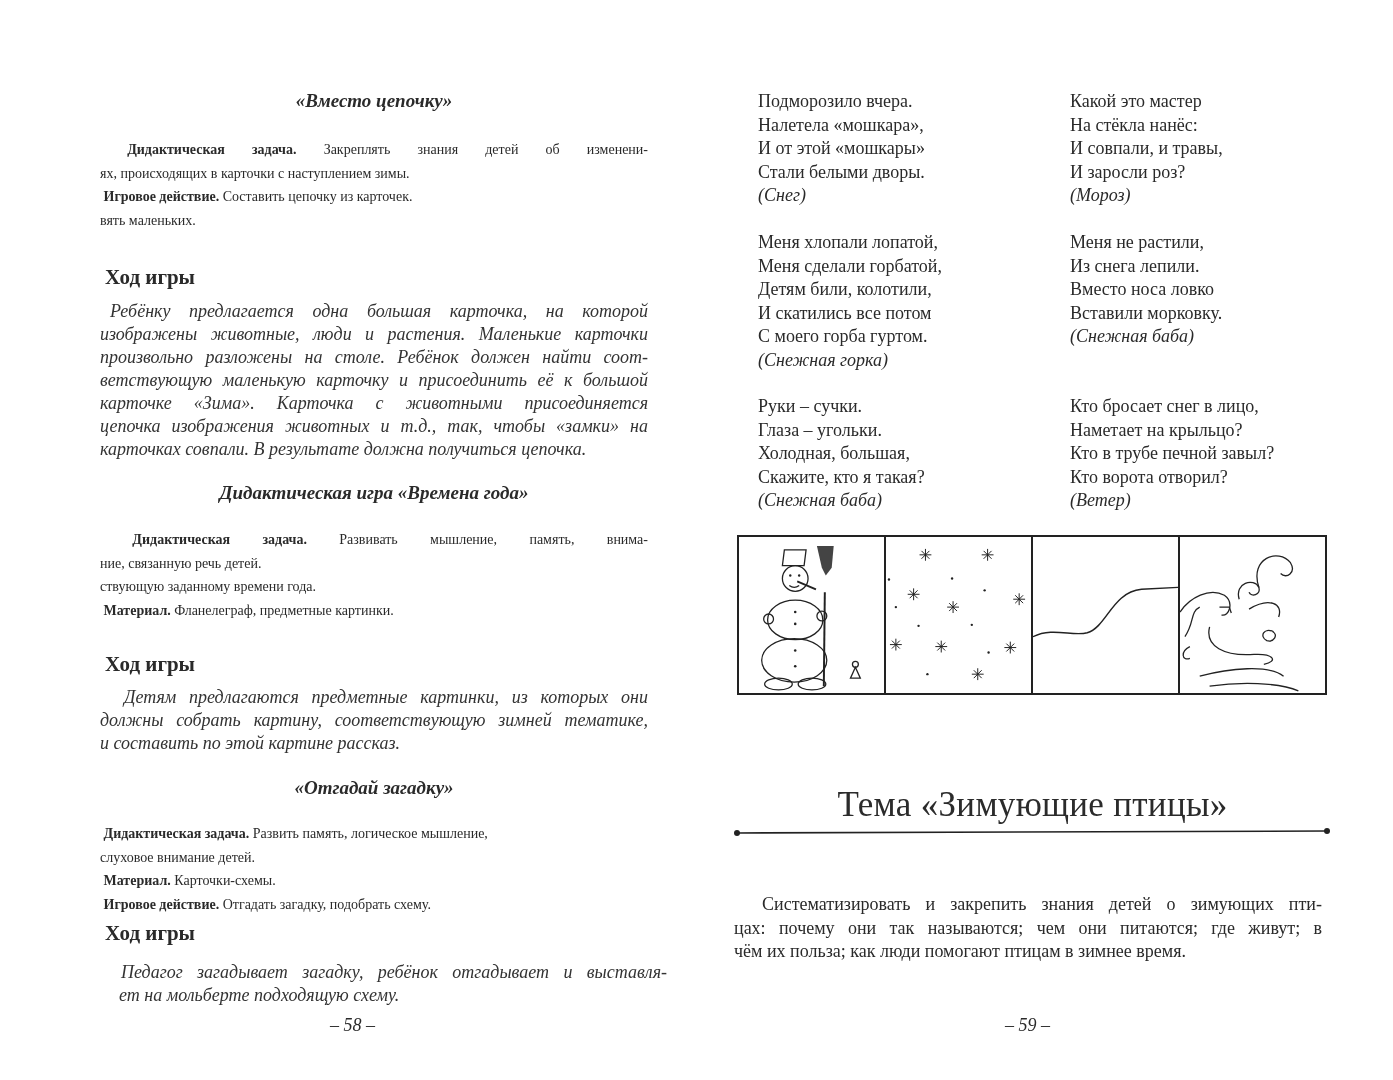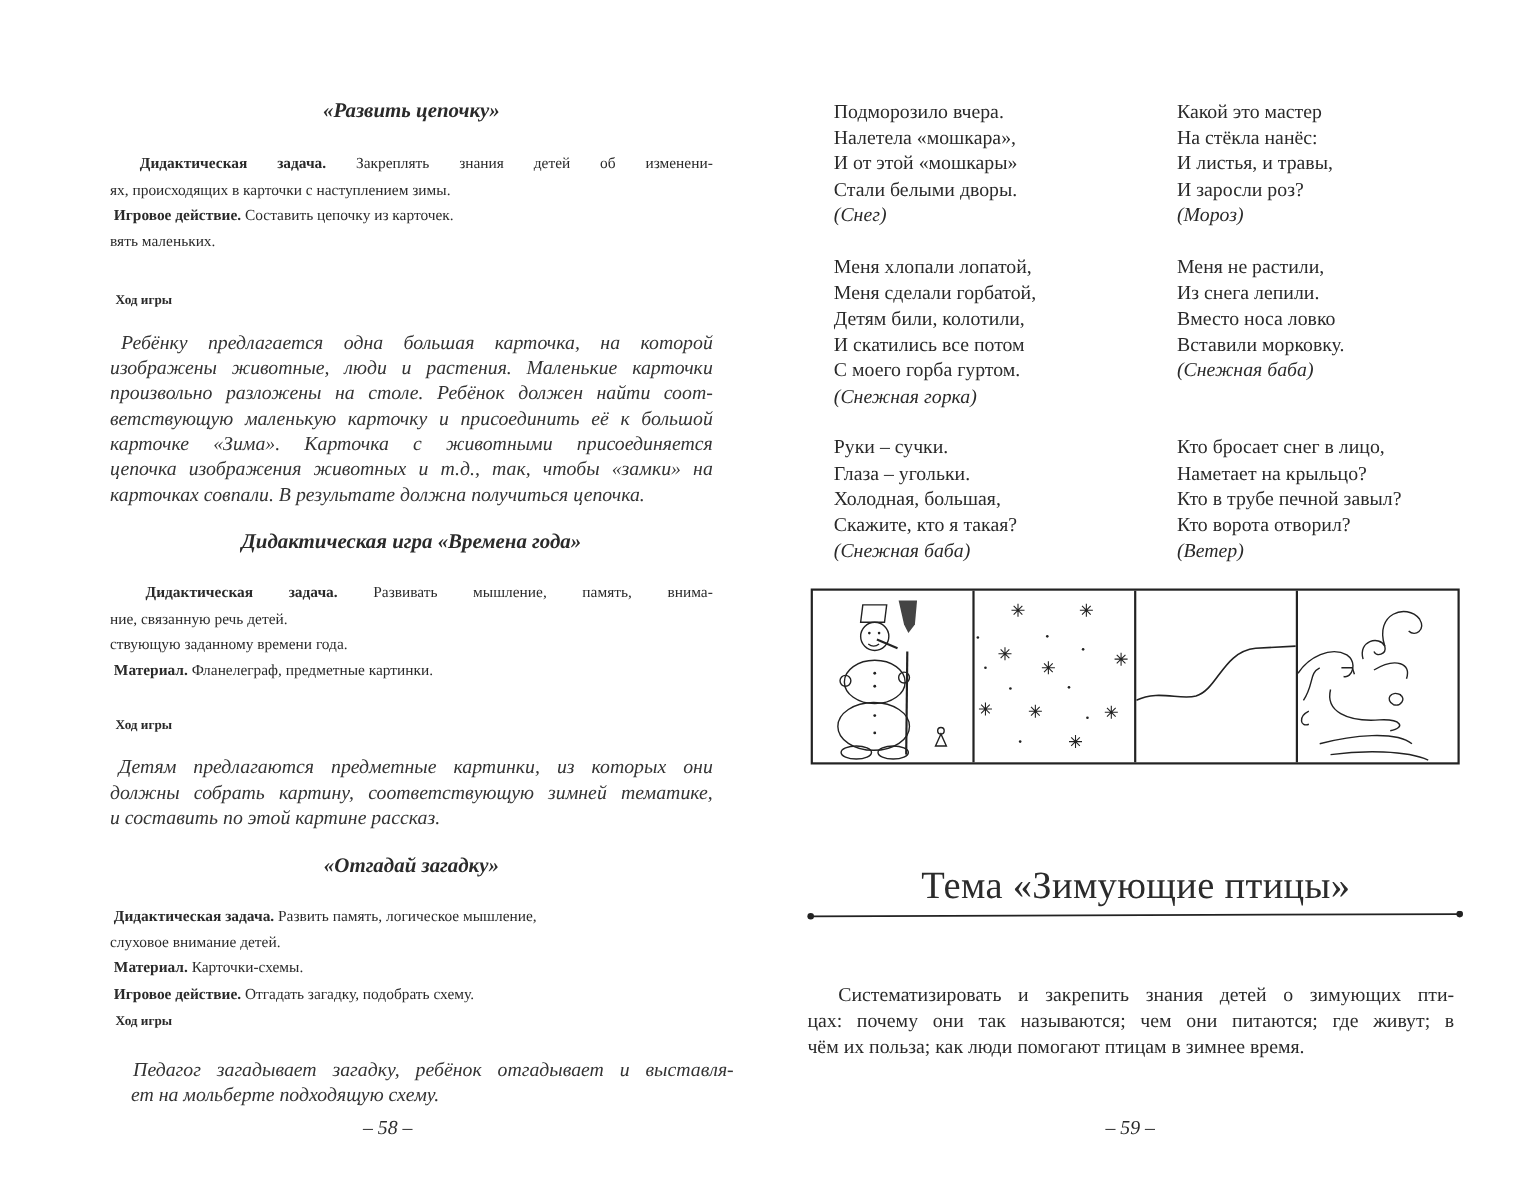--- a/index.html
+++ b/index.html
@@ -10,21 +10,21 @@
   .spread { position: absolute; inset: 0; }
   .page { position: absolute; top: 0; height: 1080px; }
   .page-left { left: 0; width: 700px; }
   .page-right { left: 700px; width: 693px; }
 
   
   .lp { position: absolute; left: 100px; width: 548px; }
   .game-title { position: absolute; left: 0; width: 100%; text-align: center; font-weight: bold; font-style: italic; font-size: 19px; }
   .para { position: absolute; left: 0; width: 100%; font-size: 14px; line-height: 23.5px; text-align: justify; }
   .para .lbl { font-weight: bold; }
-  .hod { position: absolute; left: 5px; font-weight: bold; font-size: 12px; }
+  .hod { position: absolute; left: 5px; font-weight: bold; font-size: 21px; }
   .ital { position: absolute; left: 0; width: 100%; font-style: italic; font-size: 18px; line-height: 23px; text-align: justify; color: #333; }
   .line { display: block; }
   .jline { display: block; text-align: justify; text-align-last: justify; }
   .pnum { position: absolute; font-style: italic; font-size: 18px; }
 
   
   .riddle { position: absolute; font-size: 18px; line-height: 23.5px; }
   .riddle .ans { font-style: italic; }
   .illus { position: absolute; left: 737px; top: 535px; width: 590px; height: 160px; border: 2px solid #222; box-sizing: border-box; display: flex; }
   .cell { flex: 1; border-right: 2px solid #222; position: relative; }
@@ -35,21 +35,21 @@
   .topic-desc { position: absolute; left: 760px; width: 562px; top: 893px; font-size: 18px; line-height: 23.5px; }
 </style>
 </head>
 <body>
 
 <div class="spread">
 
   <div class="page page-left">
     <div class="lp" style="top:0;">
 
-      <div class="game-title" style="top:90px;">«Развить цепочку»</div>
+      <div class="game-title" style="top:90px;">«Вместо цепочку»</div>
 
       <div class="para" style="top:138px;">
         <span class="jline">&nbsp;<span class="lbl">Дидактическая задача.</span><span> Закреплять знания детей об изменени-</span></span>
         <span class="line">ях, происходящих в карточки с наступлением зимы.</span>
         <span class="line">&nbsp;<span class="lbl">Игровое действие.</span><span> Составить цепочку из карточек.</span></span>
         <span class="line">вять маленьких.</span>
       </div>
 
       <div class="hod" style="top:265px;">Ход игры</div>
 
@@ -68,21 +68,21 @@
       <div class="para" style="top:528px;">
         <span class="jline">&nbsp;<span class="lbl">Дидактическая задача.</span><span> Развивать мышление, память, внима-</span></span>
         <span class="line">ние, связанную речь детей.</span>
         <span class="line">ствующую заданному времени года.</span>
         <span class="line">&nbsp;<span class="lbl">Материал.</span><span> Фланелеграф, предметные картинки.</span></span>
       </div>
 
       <div class="hod" style="top:652px;">Ход игры</div>
 
       <div class="ital" style="top:686px;">
-        <span class="jline" style="padding-left:8px;">Детям предлагаются предметные картинки, из которых они</span>
+        <span class="jline" style="padding-left:8px;margin-left:16px;">Детям предлагаются предметные картинки, из которых они</span>
         <span class="jline">должны собрать картину, соответствующую зимней тематике,</span>
         <span class="line">и составить по этой картине рассказ.</span>
       </div>
 
       <div class="game-title" style="top:777px;">«Отгадай загадку»</div>
 
       <div class="para" style="top:822px;">
         <span class="line">&nbsp;<span class="lbl">Дидактическая задача.</span><span> Развить память, логическое мышление,</span></span>
         <span class="line">слуховое внимание детей.</span>
         <span class="line">&nbsp;<span class="lbl">Материал.</span><span> Карточки-схемы.</span></span>
@@ -106,21 +106,21 @@
     <span class="line">Подморозило вчера.</span>
     <span class="line">Налетела «мошкара»,</span>
     <span class="line">И от этой «мошкары»</span>
     <span class="line">Стали белыми дворы.</span>
     <span class="line ans">(Снег)</span>
   </div>
 
   <div class="riddle" style="left:1070px; top:90px;">
     <span class="line">Какой это мастер</span>
     <span class="line">На стёкла нанёс:</span>
-    <span class="line">И листья, и травы,</span>
+    <span class="line">И совпали, и травы,</span>
     <span class="line">И заросли роз?</span>
     <span class="line ans">(Мороз)</span>
   </div>
 
   <div class="riddle" style="left:758px; top:231px;">
     <span class="line">Меня хлопали лопатой,</span>
     <span class="line">Меня сделали горбатой,</span>
     <span class="line">Детям били, колотили,</span>
     <span class="line">И скатились все потом</span>
     <span class="line">С моего горба гуртом.</span>

